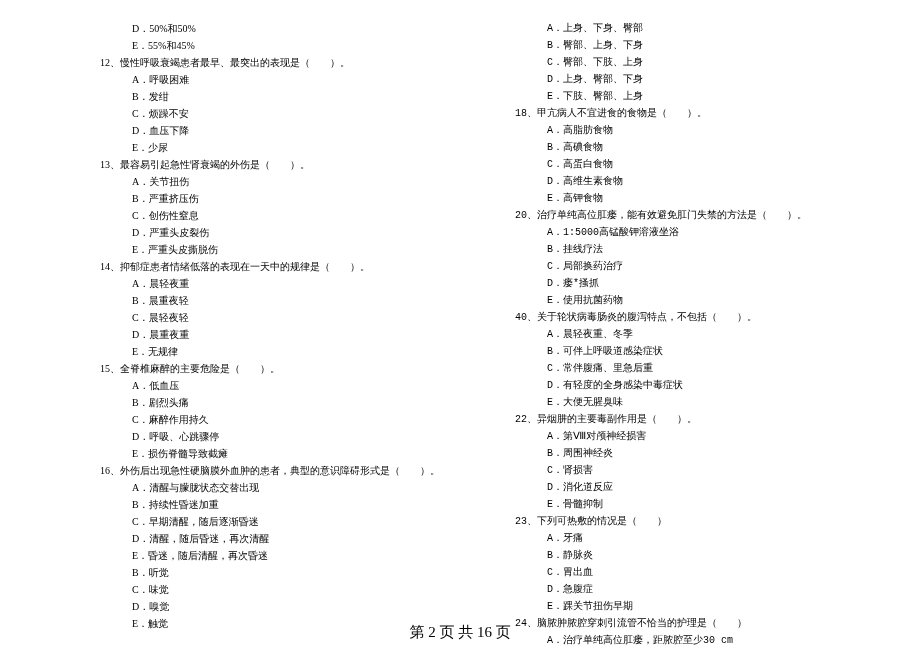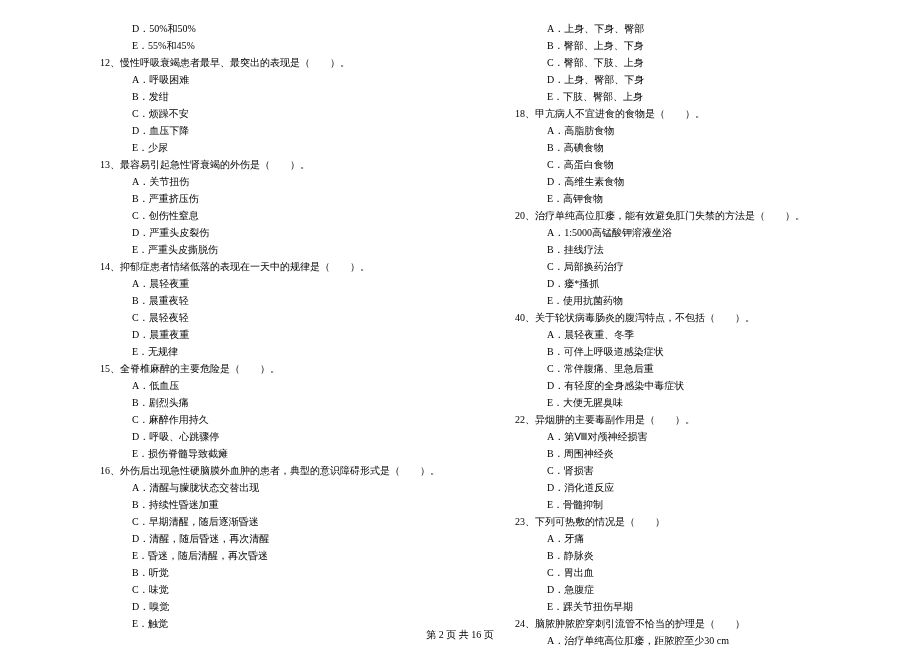--- a/index.html
+++ b/index.html
@@ -25,39 +25,40 @@
     }
     .column {
       flex: 1;
       padding: 0 10px;
     }
     .column-left {
       padding-left: 60px;
     }
     .column-right {
       padding-left: 50px;
+      font-family: Liberation Mono, monospace;
     }
     .option-line {
       line-height: 1.7;
       padding-left: 32px;
     }
     .question-line {
       line-height: 1.7;
       padding-left: 0;
     }
     .question-text {
       display: inline;
     }
     .footer {
       position: absolute;
       bottom: 8px;
       left: 0;
       right: 0;
       text-align: center;
-      font-size: 10px;
+      font-size: 15px;
     }
   </style>
 </head>
 <body>
 
 <div class="page-container">
   <div class="column column-left">
     <div class="option-line">D．50%和50%</div>
     <div class="option-line">E．55%和45%</div>
 

